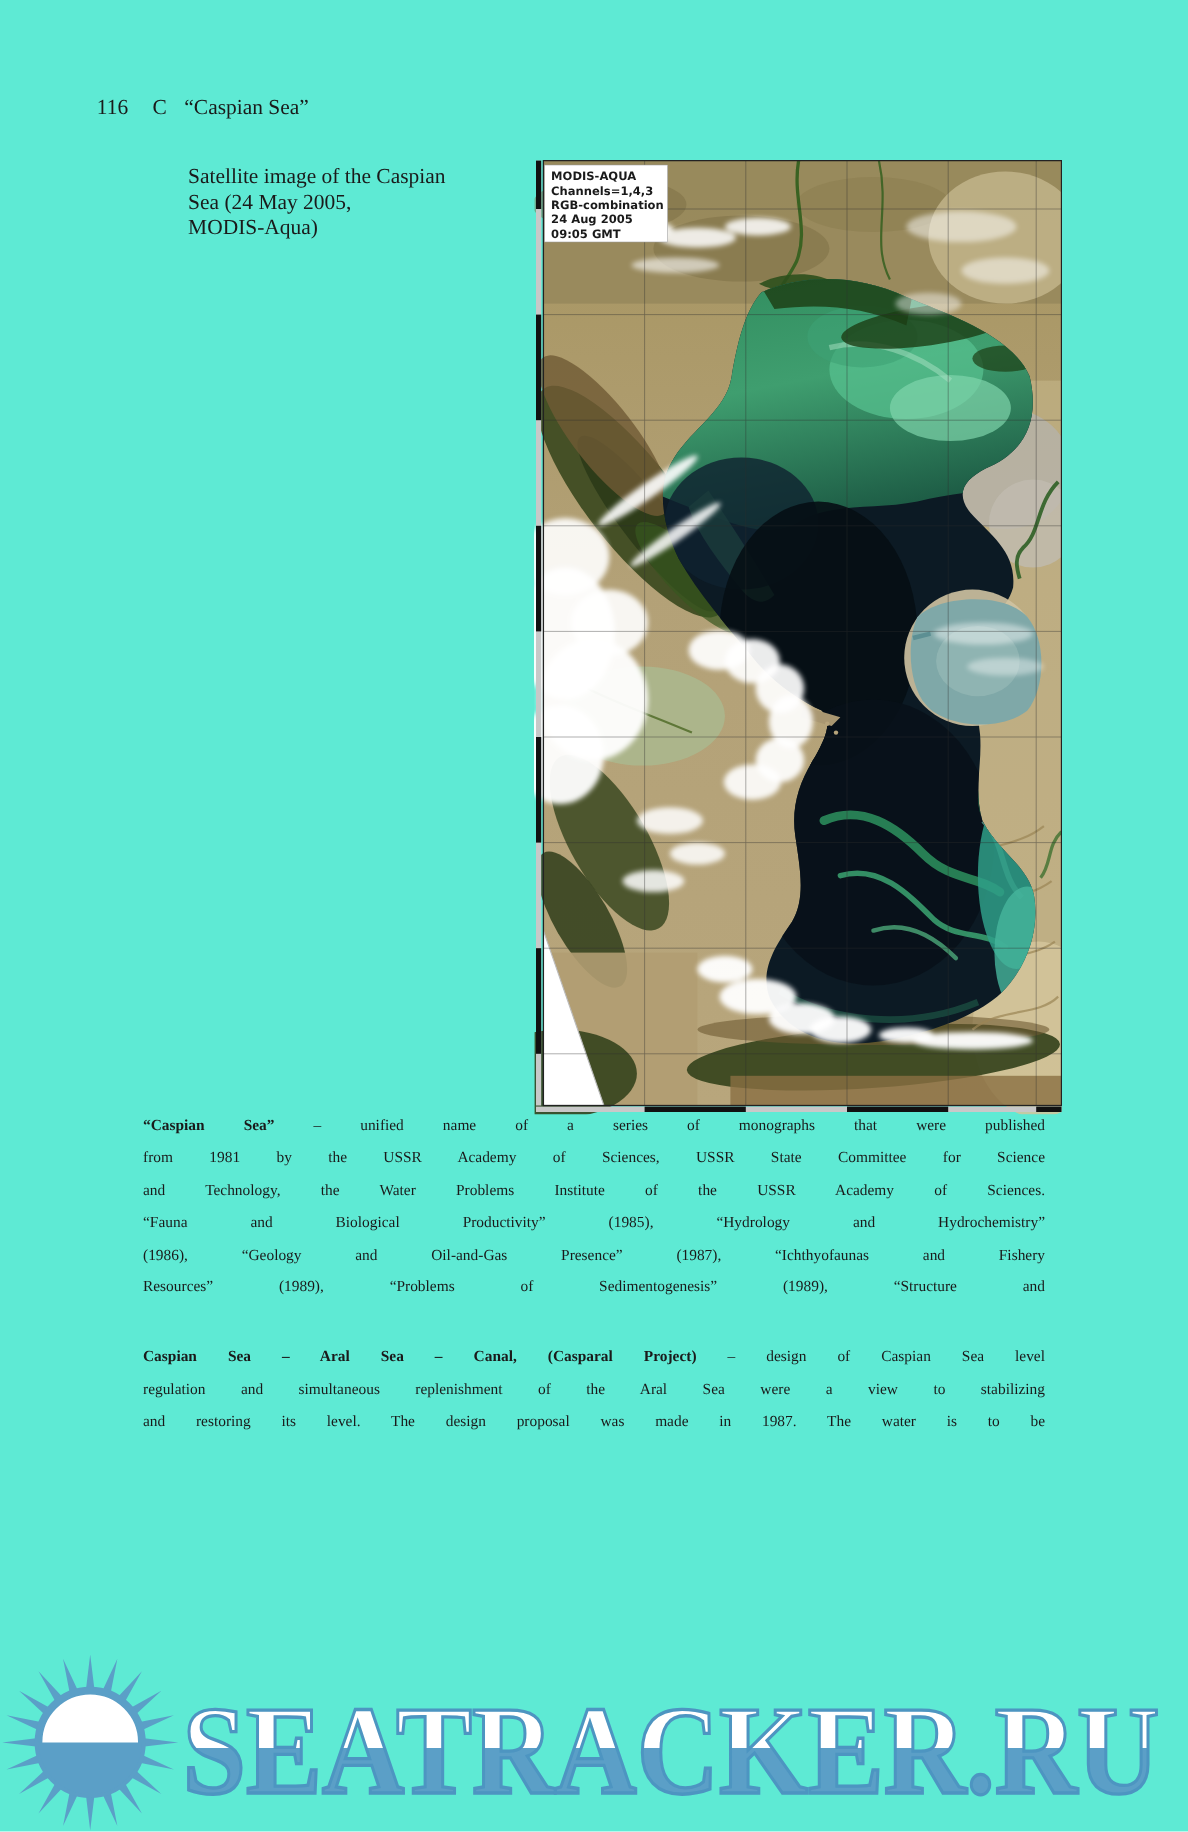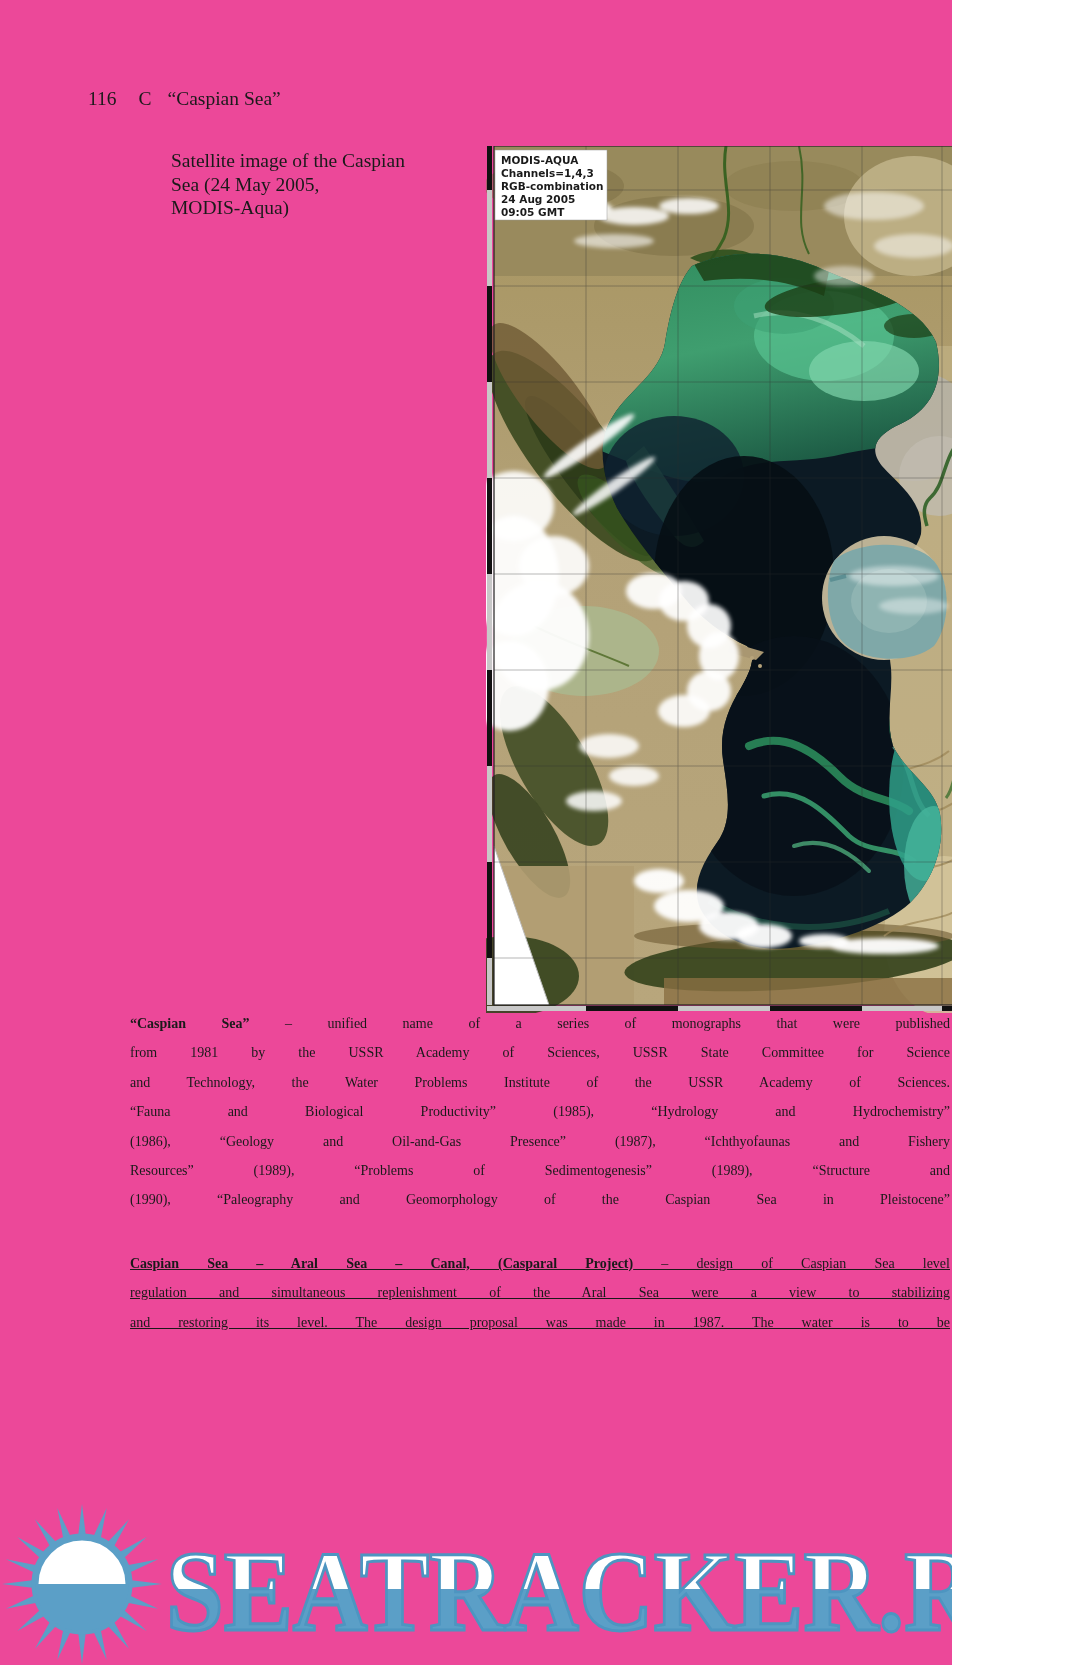--- a/index.html
+++ b/index.html
@@ -1,32 +1,32 @@
 <!DOCTYPE html>
 <html><head>
 <meta charset="utf-8">
 <style>
   html,body{margin:0;padding:0;background:#ffffff;}
-  .page{position:relative;width:952px;height:1665px;background:#ec4899;overflow:hidden;
+  .page{position:relative;width:1080px;height:1665px;background:#5eead4;overflow:hidden;
         font-family:"Liberation Serif","DejaVu Serif",serif;color:#1a1a1a;}
   
   .header{position:absolute;left:88px;top:88px;font-size:19.5px;white-space:nowrap;}
   .header .pnum{margin-right:22px;}
   .header .plet{margin-right:16px;}
   
   .caption{position:absolute;left:135px;top:149px;font-size:19.5px;line-height:23.5px;margin-left:36px;}
   
   .figure{position:absolute;left:486px;top:146px;width:479px;height:867px;}
   .figure svg{display:block;}
   .maplabel{font-family:"DejaVu Sans","Liberation Sans",sans-serif;font-weight:700;
             font-size:10.5px;fill:#1a1a1a;}
   
   .bodytext{position:absolute;left:130px;top:1009px;width:820px;font-size:14px;line-height:29.4px;}
   .para{margin:0;}
-  .para + .para{margin-top:34px;text-decoration:underline;}
+  .para + .para{margin-top:34px;}
   .line{text-align:justify;text-align-last:justify;white-space:normal;}
   .line.no-just{text-align-last:left;}
   .line b{font-weight:700;}
   
   .watermark{position:absolute;left:0;top:1492px;width:1080px;height:175px;}
 </style>
 </head>
 <body>
 
 <div class="page">
@@ -231,21 +231,20 @@
   </div>
 
   <div class="bodytext">
     <div class="para">
         <div class="line"><b>“Caspian Sea”</b> – unified name of a series of monographs that were published</div>
         <div class="line">from 1981 by the USSR Academy of Sciences, USSR State Committee for Science</div>
         <div class="line">and Technology, the Water Problems Institute of the USSR Academy of Sciences.</div>
         <div class="line">“Fauna and Biological Productivity” (1985), “Hydrology and Hydrochemistry”</div>
         <div class="line">(1986), “Geology and Oil-and-Gas Presence” (1987), “Ichthyofaunas and Fishery</div>
         <div class="line">Resources” (1989), “Problems of Sedimentogenesis” (1989), “Structure and</div>
-        <div class="line">(1990), “Paleography and Geomorphology of the Caspian Sea in Pleistocene”</div>
       </div>
     <div class="para">
         <div class="line"><b>Caspian Sea – Aral Sea – Canal, (Casparal Project)</b>  – design of Caspian Sea level</div>
         <div class="line">regulation and simultaneous replenishment of the Aral Sea were a view to stabilizing</div>
         <div class="line">and restoring its level. The design proposal was made in 1987. The water is to be</div>
       </div>
   </div>
 
   <div class="watermark">
     <svg width="1080" height="175" viewBox="0 0 1080 175" xmlns="http://www.w3.org/2000/svg">

